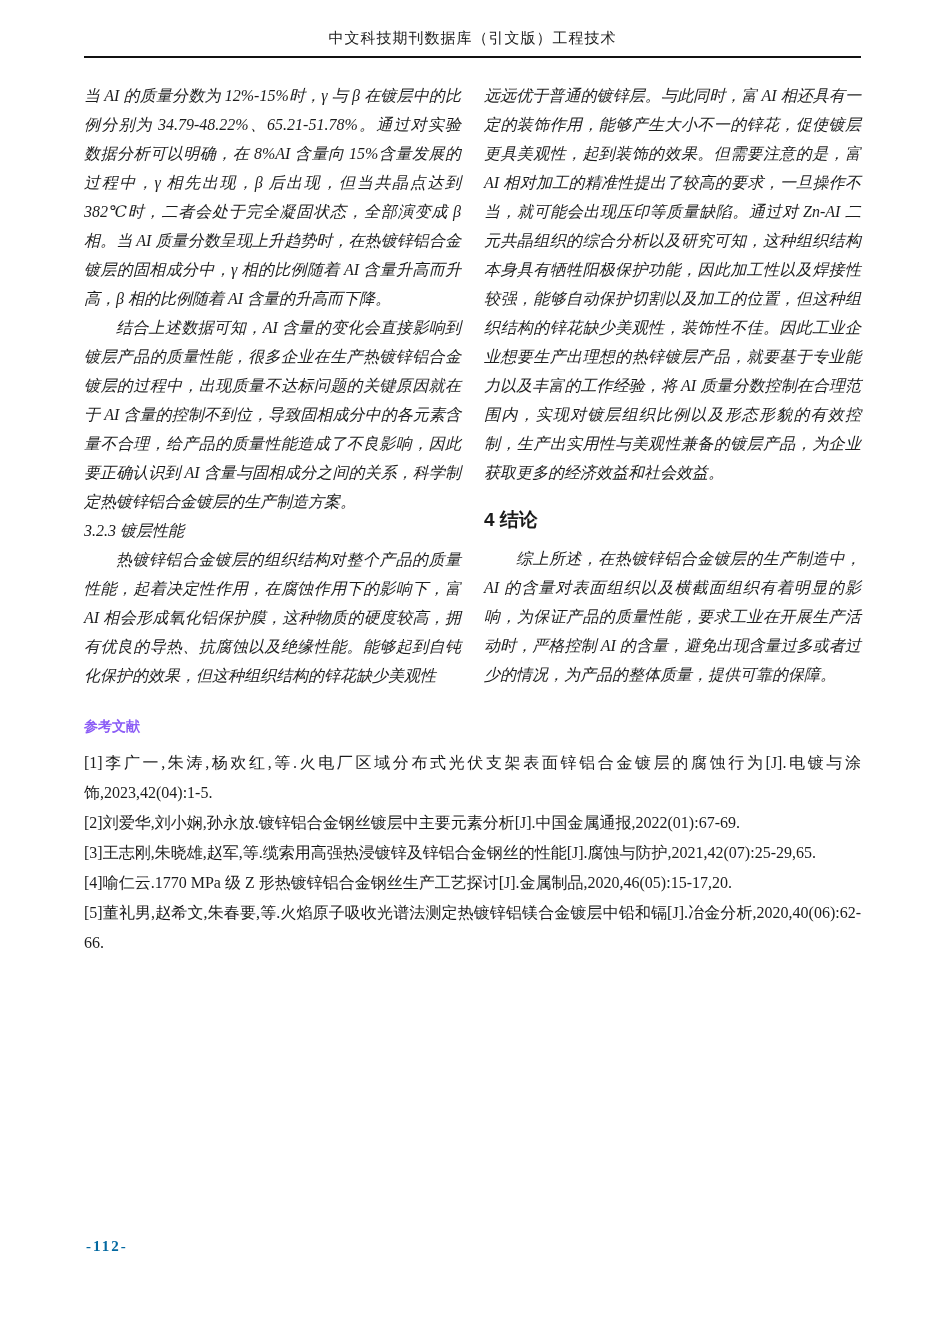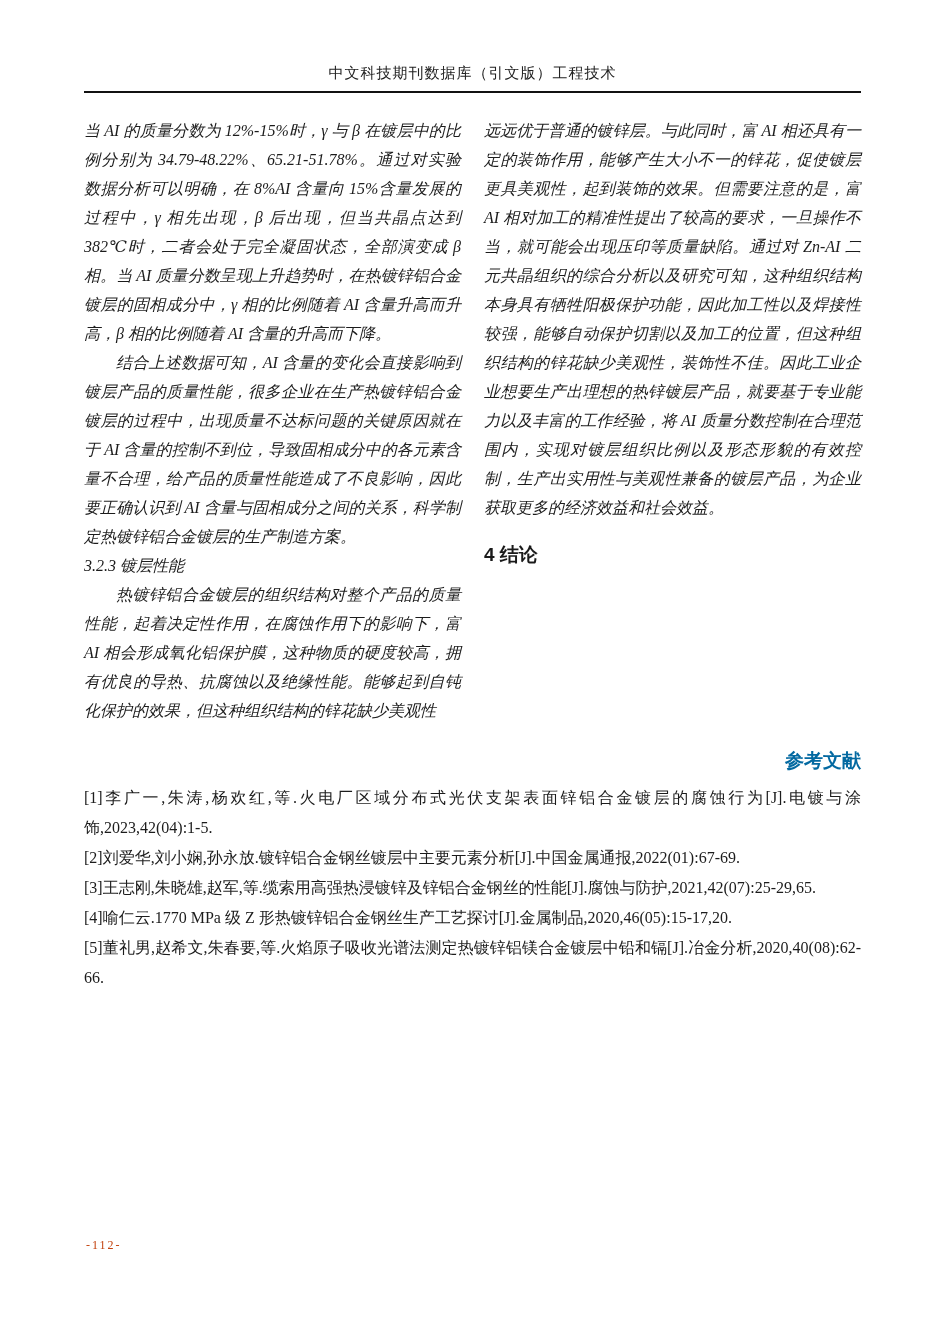--- a/index.html
+++ b/index.html
@@ -14,21 +14,21 @@
     margin: 0 auto;
     background: #ffffff;
     font-family: "Liberation Serif", "DejaVu Serif", serif;
     color: #1c1c1c;
     overflow: hidden;
   }
   .page-inner {
     padding: 0 84px;
   }
   .journal-header {
-    padding-top: 63px;
+    padding-top: 28px;
     text-align: center;
     font-size: 15px;
     line-height: 21px;
     letter-spacing: 1px;
     color: #222;
   }
   .header-rule {
     margin-top: 7px;
     border: none;
     border-top: 2px solid #111;
@@ -65,43 +65,44 @@
     font-size: 19px;
     line-height: 27px;
     font-weight: bold;
     color: #1a1a1a;
     margin: 19px 0 11px 0;
   }
   .references {
     margin-top: 24px;
   }
   .references-heading {
-    text-align: right;
+    text-align: left;
     font-family: "Liberation Sans", "DejaVu Sans", sans-serif;
-    font-size: 19px;
+    font-size: 14px;
     font-weight: bold;
     line-height: 24px;
     margin: 0 0 10px 0;
-    color: #0369a1;
+    color: #8b5cf6;
   }
   .reference-item {
     font-size: 16px;
     line-height: 30px;
     text-align: justify;
     text-justify: inter-ideograph;
     margin: 0;
     color: #1c1c1c;
   }
   .page-footer {
     position: absolute;
     left: 86px;
     top: 1238px;
-    font-size: 12px;
+    font-size: 15px;
     letter-spacing: 2px;
-    color: #c2410c;
+    color: #0369a1;
+    font-weight: bold;
   }
 </style>
 </head>
 <body>
 
 <div class="page">
   <div class="page-inner">
 
     <div class="journal-header">中文科技期刊数据库（引文版）工程技术</div>
     <hr class="header-rule">
@@ -111,29 +112,30 @@
       <div class="col">
         <p>当 AI 的质量分数为 12%-15%时，γ 与 β 在镀层中的比例分别为 34.79-48.22%、65.21-51.78%。通过对实验数据分析可以明确，在 8%AI 含量向 15%含量发展的过程中，γ 相先出现，β 后出现，但当共晶点达到 382℃时，二者会处于完全凝固状态，全部演变成 β 相。当 AI 质量分数呈现上升趋势时，在热镀锌铝合金镀层的固相成分中，γ 相的比例随着 AI 含量升高而升高，β 相的比例随着 AI 含量的升高而下降。</p>
         <p class="para-indent">结合上述数据可知，AI 含量的变化会直接影响到镀层产品的质量性能，很多企业在生产热镀锌铝合金镀层的过程中，出现质量不达标问题的关键原因就在于 AI 含量的控制不到位，导致固相成分中的各元素含量不合理，给产品的质量性能造成了不良影响，因此要正确认识到 AI 含量与固相成分之间的关系，科学制定热镀锌铝合金镀层的生产制造方案。</p>
         <p class="sub-heading">3.2.3 镀层性能</p>
         <p class="para-indent">热镀锌铝合金镀层的组织结构对整个产品的质量性能，起着决定性作用，在腐蚀作用下的影响下，富 AI 相会形成氧化铝保护膜，这种物质的硬度较高，拥有优良的导热、抗腐蚀以及绝缘性能。能够起到自钝化保护的效果，但这种组织结构的锌花缺少美观性</p>
       </div>
 
       <div class="col">
         <p>远远优于普通的镀锌层。与此同时，富 AI 相还具有一定的装饰作用，能够产生大小不一的锌花，促使镀层更具美观性，起到装饰的效果。但需要注意的是，富 AI 相对加工的精准性提出了较高的要求，一旦操作不当，就可能会出现压印等质量缺陷。通过对 Zn-AI 二元共晶组织的综合分析以及研究可知，这种组织结构本身具有牺牲阳极保护功能，因此加工性以及焊接性较强，能够自动保护切割以及加工的位置，但这种组织结构的锌花缺少美观性，装饰性不佳。因此工业企业想要生产出理想的热锌镀层产品，就要基于专业能力以及丰富的工作经验，将 AI 质量分数控制在合理范围内，实现对镀层组织比例以及形态形貌的有效控制，生产出实用性与美观性兼备的镀层产品，为企业获取更多的经济效益和社会效益。</p>
         <h2 class="major-heading">4 结论</h2>
+        <p class="para-indent">综上所述，在热镀锌铝合金镀层的生产制造中，AI 的含量对表面组织以及横截面组织有着明显的影响，为保证产品的质量性能，要求工业在开展生产活动时，严格控制 AI 的含量，避免出现含量过多或者过少的情况，为产品的整体质量，提供可靠的保障。</p>
       </div>
 
     </div>
 
     <div class="references">
       <h3 class="references-heading">参考文献</h3>
       <p class="reference-item">[1]李广一,朱涛,杨欢红,等.火电厂区域分布式光伏支架表面锌铝合金镀层的腐蚀行为[J].电镀与涂饰,2023,42(04):1-5.</p>
       <p class="reference-item">[2]刘爱华,刘小娴,孙永放.镀锌铝合金钢丝镀层中主要元素分析[J].中国金属通报,2022(01):67-69.</p>
       <p class="reference-item">[3]王志刚,朱晓雄,赵军,等.缆索用高强热浸镀锌及锌铝合金钢丝的性能[J].腐蚀与防护,2021,42(07):25-29,65.</p>
       <p class="reference-item">[4]喻仁云.1770 MPa 级 Z 形热镀锌铝合金钢丝生产工艺探讨[J].金属制品,2020,46(05):15-17,20.</p>
-      <p class="reference-item">[5]董礼男,赵希文,朱春要,等.火焰原子吸收光谱法测定热镀锌铝镁合金镀层中铅和镉[J].冶金分析,2020,40(08):62-66.</p>
+      <p class="reference-item">[5]董礼男,赵希文,朱春要,等.火焰原子吸收光谱法测定热镀锌铝镁合金镀层中铅和镉[J].冶金分析,2020,40(06):62-66.</p>
     </div>
 
   </div>
 
   <div class="page-footer">-112-</div>
 </div>
 
 </body></html>

